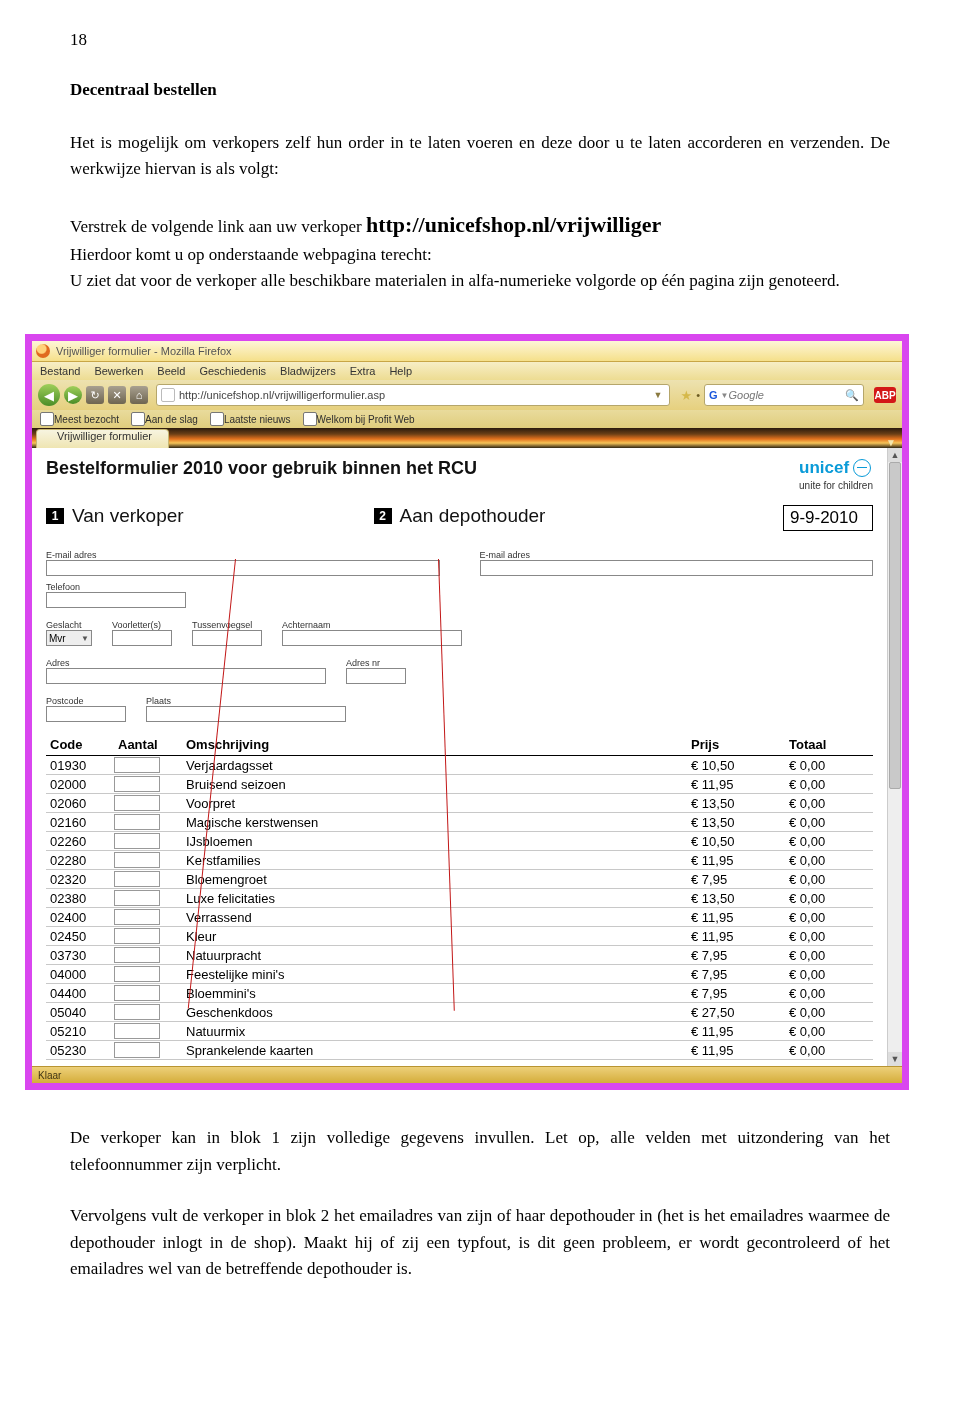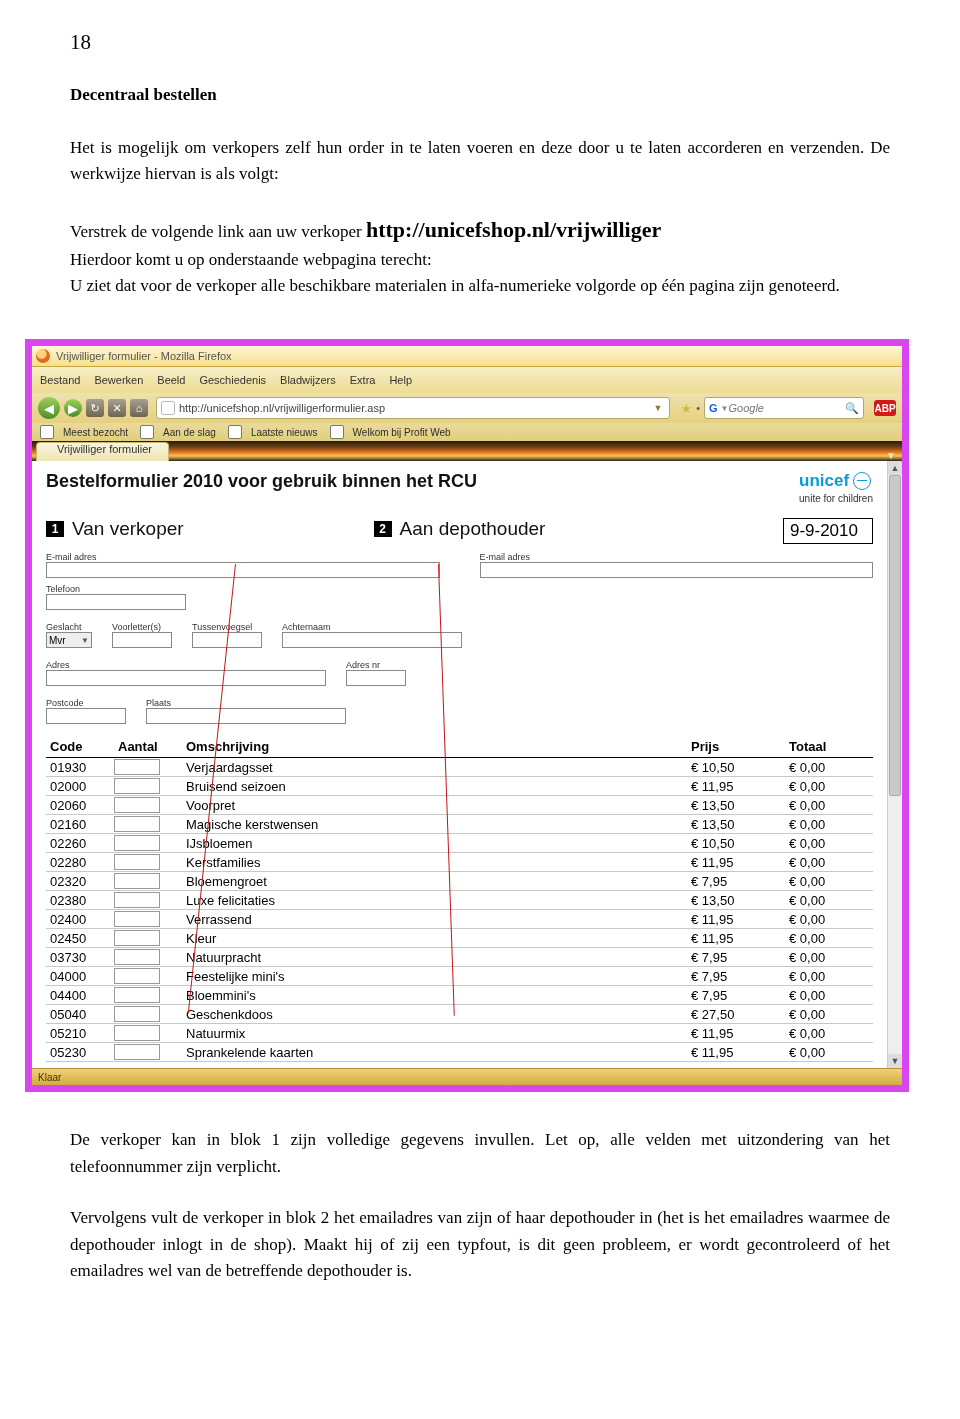--- a/index.html
+++ b/index.html
@@ -1,41 +1,41 @@
 <!DOCTYPE html>
 <html><head>
 <meta charset="utf-8">
 <style>
   html,body{margin:0;padding:0;background:#fff;font-family:"Times New Roman",Times,serif;color:#000;}
   .page{width:960px;min-height:1419px;margin:0 auto;position:relative;padding:30px 70px 40px 70px;box-sizing:border-box;}
-  .page-number{font-size:21px;margin-bottom:30px;}
+  .page-number{font-size:17px;margin-bottom:30px;}
   .heading{font-size:17px;font-weight:bold;margin-bottom:30px;}
   .body-text{font-size:17px;line-height:1.55;margin-bottom:25px;text-align:justify;}
   .bigurl{font-size:22px;font-weight:bold;}
   .screenshot{width:870px;margin:40px auto 35px -45px;border:7px solid #d946ef;font-family:Tahoma,Verdana,Arial,sans-serif;font-size:11px;color:#000;position:relative;background:#fff;}
   
   .titlebar{background:linear-gradient(to bottom,#fef6d8,#f5e08a);border-bottom:1px solid #c8a646;display:flex;align-items:center;height:20px;padding:0 4px;font-size:11px;}
   .titlebar .ffglobe{width:14px;height:14px;border-radius:50%;background:radial-gradient(circle at 40% 35%,#ffd27a 0 35%,#e06b1f 45% 100%);margin-right:6px;}
   .titlebar .ttext{color:#555;font-weight:normal;}
-  .menubar{background:linear-gradient(to bottom,#f7eec6,#eddc92);height:26px;display:flex;align-items:center;gap:14px;padding:0 8px;color:#333;}
+  .menubar{background:linear-gradient(to bottom,#f7eec6,#eddc92);height:18px;display:flex;align-items:center;gap:14px;padding:0 8px;color:#333;}
   .navbar{background:linear-gradient(to bottom,#ede2b0,#e6d07e);height:30px;display:flex;align-items:center;padding:0 6px;gap:4px;}
   .rndbtn{width:22px;height:22px;border-radius:50%;background:linear-gradient(to bottom,#9fcf5a,#4b8d27);display:flex;align-items:center;justify-content:center;color:#fff;font-size:13px;}
   .smbtn{width:18px;height:18px;border-radius:3px;background:linear-gradient(to bottom,#a8a090,#6e6550);color:#fff;display:flex;align-items:center;justify-content:center;font-size:11px;}
   .urlfield{flex:1;display:flex;align-items:center;background:#fff;border:1px solid #b5a66b;border-radius:3px;height:20px;padding:0 4px;margin:0 4px;}
   .urlfield .favicn{width:12px;height:12px;background:#fff;border:1px solid #bbb;border-radius:2px;margin-right:4px;}
   .urlfield .urltxt{flex:1;color:#444;font-size:11px;}
   .urlfield .tri{color:#8a7a40;font-size:9px;margin:0 3px;}
   .starbtn{color:#d5b84a;font-size:13px;margin-left:2px;}
   .searchbox{width:150px;display:flex;align-items:center;background:#fff;border:1px solid #b5a66b;border-radius:3px;height:20px;padding:0 4px;}
   .searchbox .gprefix{font-weight:bold;font-size:11px;margin-right:3px;display:flex;}
   .searchbox .gB{color:#1a56db;}
   .searchbox .splace{color:#777;font-style:italic;flex:1;}
   .abp{width:22px;height:16px;background:#d31818;border-radius:3px;color:#fff;font-weight:bold;font-size:10px;display:flex;align-items:center;justify-content:center;margin-left:6px;}
   .bookmarksbar{background:linear-gradient(to bottom,#e9db9c,#e0cd7d);height:18px;display:flex;align-items:center;gap:12px;padding:0 8px;color:#2e2e2e;font-size:10px;}
-  .bookmarksbar .bmitem{display:flex;align-items:center;gap:9px;}
+  .bookmarksbar .bmitem{display:flex;align-items:center;gap:0;}
   .bmicon{width:12px;height:12px;background:#fff;border:1px solid #777;border-radius:2px;}
   .tabstrip{height:20px;display:flex;align-items:flex-end;padding:0 4px;position:relative;}
   .tabstrip .skybg{position:absolute;inset:0;background:linear-gradient(to bottom,#2a1a0d 0%,#6b3f16 30%,#e2711d 55%,#f6c458 75%,#2e2413 100%);}
   .browsertab{position:relative;background:linear-gradient(to bottom,#f7f4e0,#efe5b2);border:1px solid #c8b874;border-bottom:none;border-radius:4px 4px 0 0;height:18px;display:flex;padding:0 16px 0 6px;font-size:11px;color:#333;gap:4px;}
   .statusbar{background:linear-gradient(to bottom,#edd07a,#d4ad3a);height:16px;display:flex;align-items:center;padding:0 6px;color:#403515;font-size:10px;border-top:1px solid #b89432;}
   
   .contentarea{display:flex;background:#fff;}
   .contentbody{flex:1;padding:10px 14px 6px 14px;}
   .vscroll{width:14px;background:#eee;border-left:1px solid #ccc;position:relative;}
   .vscroll .upbtn,.vscroll .dnbtn{height:14px;background:#ddd;display:flex;align-items:center;justify-content:center;color:#555;font-size:9px;}
@@ -177,21 +177,21 @@
               <div class="steplabel">Van verkoper</div>
             </div>
             <div class="sectionblk" style="margin-left:150px;">
               <div class="stepbadge">2</div>
               <div class="steplabel">Aan depothouder</div>
             </div>
           </div>
           <div class="datebox">9-9-2010</div>
         </div>
 
-        <div class="rowflex" style="margin-top:2px;">
+        <div class="rowflex" style="margin-top:13px;">
           <div class="colhalf">
             <div class="lblsmall">E-mail adres</div>
             <div class="txtinput" style="width:100%;"></div>
           </div>
           <div class="colhalf">
             <div class="lblsmall">E-mail adres</div>
             <div class="txtinput" style="width:100%;"></div>
           </div>
         </div>
 

